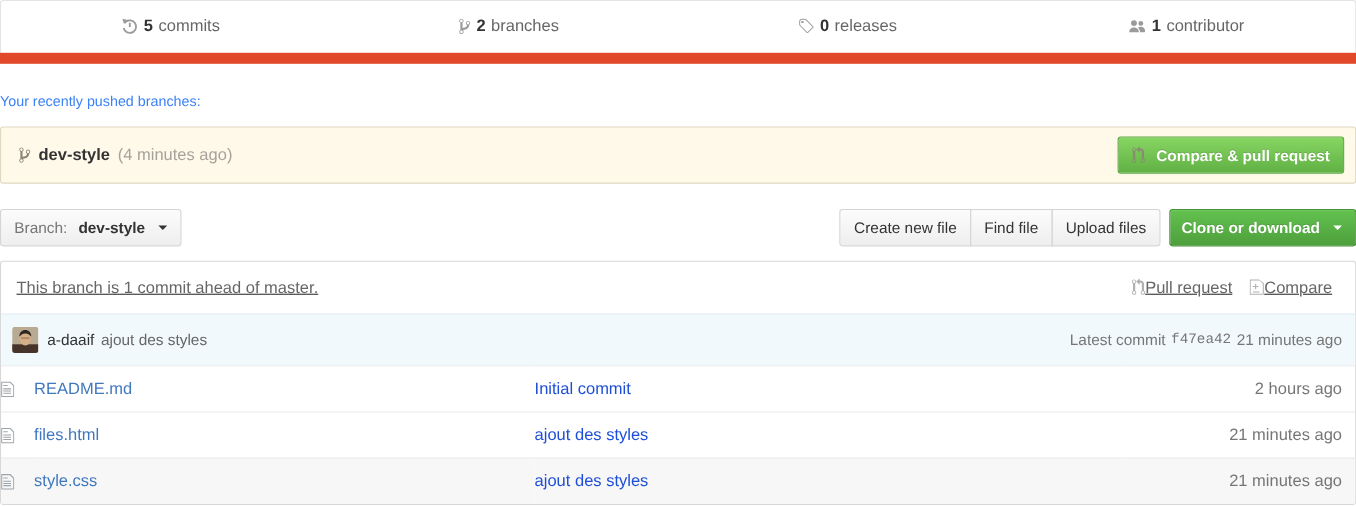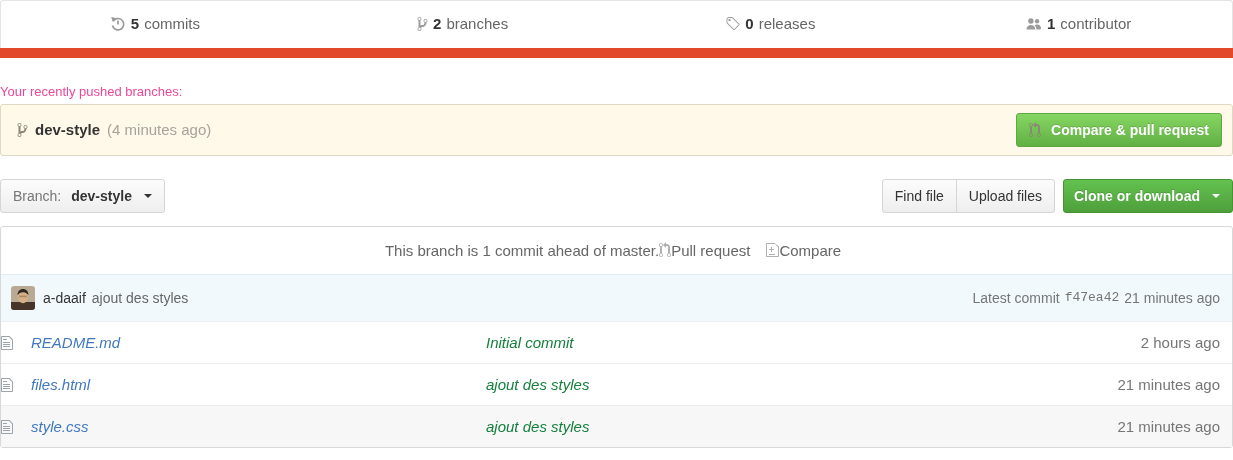--- a/index.html
+++ b/index.html
@@ -9,21 +9,21 @@
   
   .overall-summary { border:1px solid #e4e4e4; border-bottom:0; border-radius:3px 3px 0 0; background:#fff; }
   .numbers { display:flex; list-style:none; }
   .numbers li { flex:1; text-align:center; padding:14px 0 13px; }
   .stat-link { color:#666; text-decoration:none; font-size:15px; display:inline-flex; align-items:center; gap:5px; cursor:pointer; }
   .stat-link .octicon { color:#9b9b9b; }
   .stat-link .num { font-weight:bold; color:#333; }
   .lang-bar { height:10px; background:#e2492b; cursor:pointer; }
 
   
-  .pushed-label { margin:26px 0 5px; font-size:13px; color:#ec4899; }
+  .pushed-label { margin:26px 0 16px; font-size:13px; color:#3b82f6; }
   .branch-banner { height:52px; background:#fff9ea; border:1px solid #dfd8c2; border-radius:3px;
     display:flex; align-items:center; justify-content:space-between; padding:0 10px 0 16px; }
   .branch-banner .left { display:flex; align-items:center; gap:7px; }
   .branch-banner .octicon { color:#8c8876; }
   .branch-name-strong { font-weight:bold; color:#333; font-size:15px; }
   .branch-time { color:#a5a39a; font-size:15px; }
 
   
   .btn { display:inline-flex; align-items:center; gap:10px; padding:7px 12px; font-size:14px;
     border:1px solid #d5d5d5; border-radius:3px; background:linear-gradient(#fcfcfc,#eee);
@@ -40,41 +40,41 @@
   .toolbar .spacer { flex:1; }
   .btn-group { display:inline-flex; }
   .btn-group .btn { border-radius:0; margin-left:-1px; }
   .btn-group .btn:first-child { border-radius:3px 0 0 3px; margin-left:0; }
   .btn-group .btn:last-child { border-radius:0 3px 3px 0; }
   .ml8 { margin-left:8px; }
   .ml10 { margin-left:10px; }
 
   
   .files-box { margin-top:13px; border:1px solid #d8d8d8; border-radius:3px; background:#fff; }
-  .status-row { display:flex; align-items:center; justify-content:center; padding:15px 21px 15px 14px; }
+  .status-row { display:flex; align-items:center; justify-content:space-between; padding:15px 21px 15px 14px;text-decoration:underline; }
   .status-text { color:#666; font-size:15px; }
   .status-links { display:flex; align-items:center; gap:16px; }
   .gray-link { display:inline-flex; align-items:center; gap:0; color:#666; font-size:15px; text-decoration:none; cursor:pointer; }
   .gray-link .octicon { color:#b0b0b0; }
 
   .commit-row { display:flex; align-items:center; justify-content:space-between;
     background:#f2f9fc; border-top:1px solid #e2eef5; padding:11px 12px 11px 10px; }
   .commit-left { display:flex; align-items:center; }
   .avatar { width:24px; height:24px; border-radius:3px; overflow:hidden; display:block; cursor:pointer; }
   .commit-author { font-weight:normal; color:#333; margin:0 6px 0 8px; cursor:pointer;text-align:center; }
   .commit-msg { color:#666; cursor:pointer; }
   .commit-right { color:#767676; font-size:14px; display:flex; align-items:flex-start; gap:5px; }
   .sha { font-family:"Liberation Mono", monospace; font-size:13px; color:#767676; cursor:pointer; }
 
   table.files { width:100%; border-collapse:collapse; }
   table.files td { border-top:1px solid #eaecef; padding:12px 12px 12px 0; font-size:15px; vertical-align:middle; }
   td.icon-cell { width:30px; padding-left:14px; color:#9da5ab; }
   td.name-cell { width:455px; }
-  td.name-cell a { color:#4078c0; text-decoration:none; cursor:pointer;font-style:italic; }
-  td.msg-cell { color:#15803d;font-style:italic; }
+  td.name-cell a { color:#4078c0; text-decoration:none; cursor:pointer; }
+  td.msg-cell { color:#1d4ed8; }
   td.msg-cell span { cursor:pointer; }
   td.time-cell { width:210px; text-align:right; color:#767676; }
   tr.hovered td { background:#f7f7f7; }
 
   .octicon { display:inline-block; vertical-align:text-bottom; fill:currentColor; }
 </style>
 </head>
 <body>
 
 <div class="overall-summary">
@@ -145,20 +145,23 @@
 </div>
 
 <div class="toolbar">
   <button class="btn">
     <span class="muted-label">Branch:</span>
     <span class="bold">dev-style</span>
     <span class="caret"></span>
   </button>
   <div class="spacer"></div>
   <div class="btn-group">
+    <button class="btn">
+      <span>Create new file</span>
+    </button>
     <button class="btn">
       <span>Find file</span>
     </button>
     <button class="btn">
       <span>Upload files</span>
     </button>
   </div>
   <button class="btn btn-green btn-clone ml8">
     <span>Clone or download</span>
     <span class="caret"></span>

